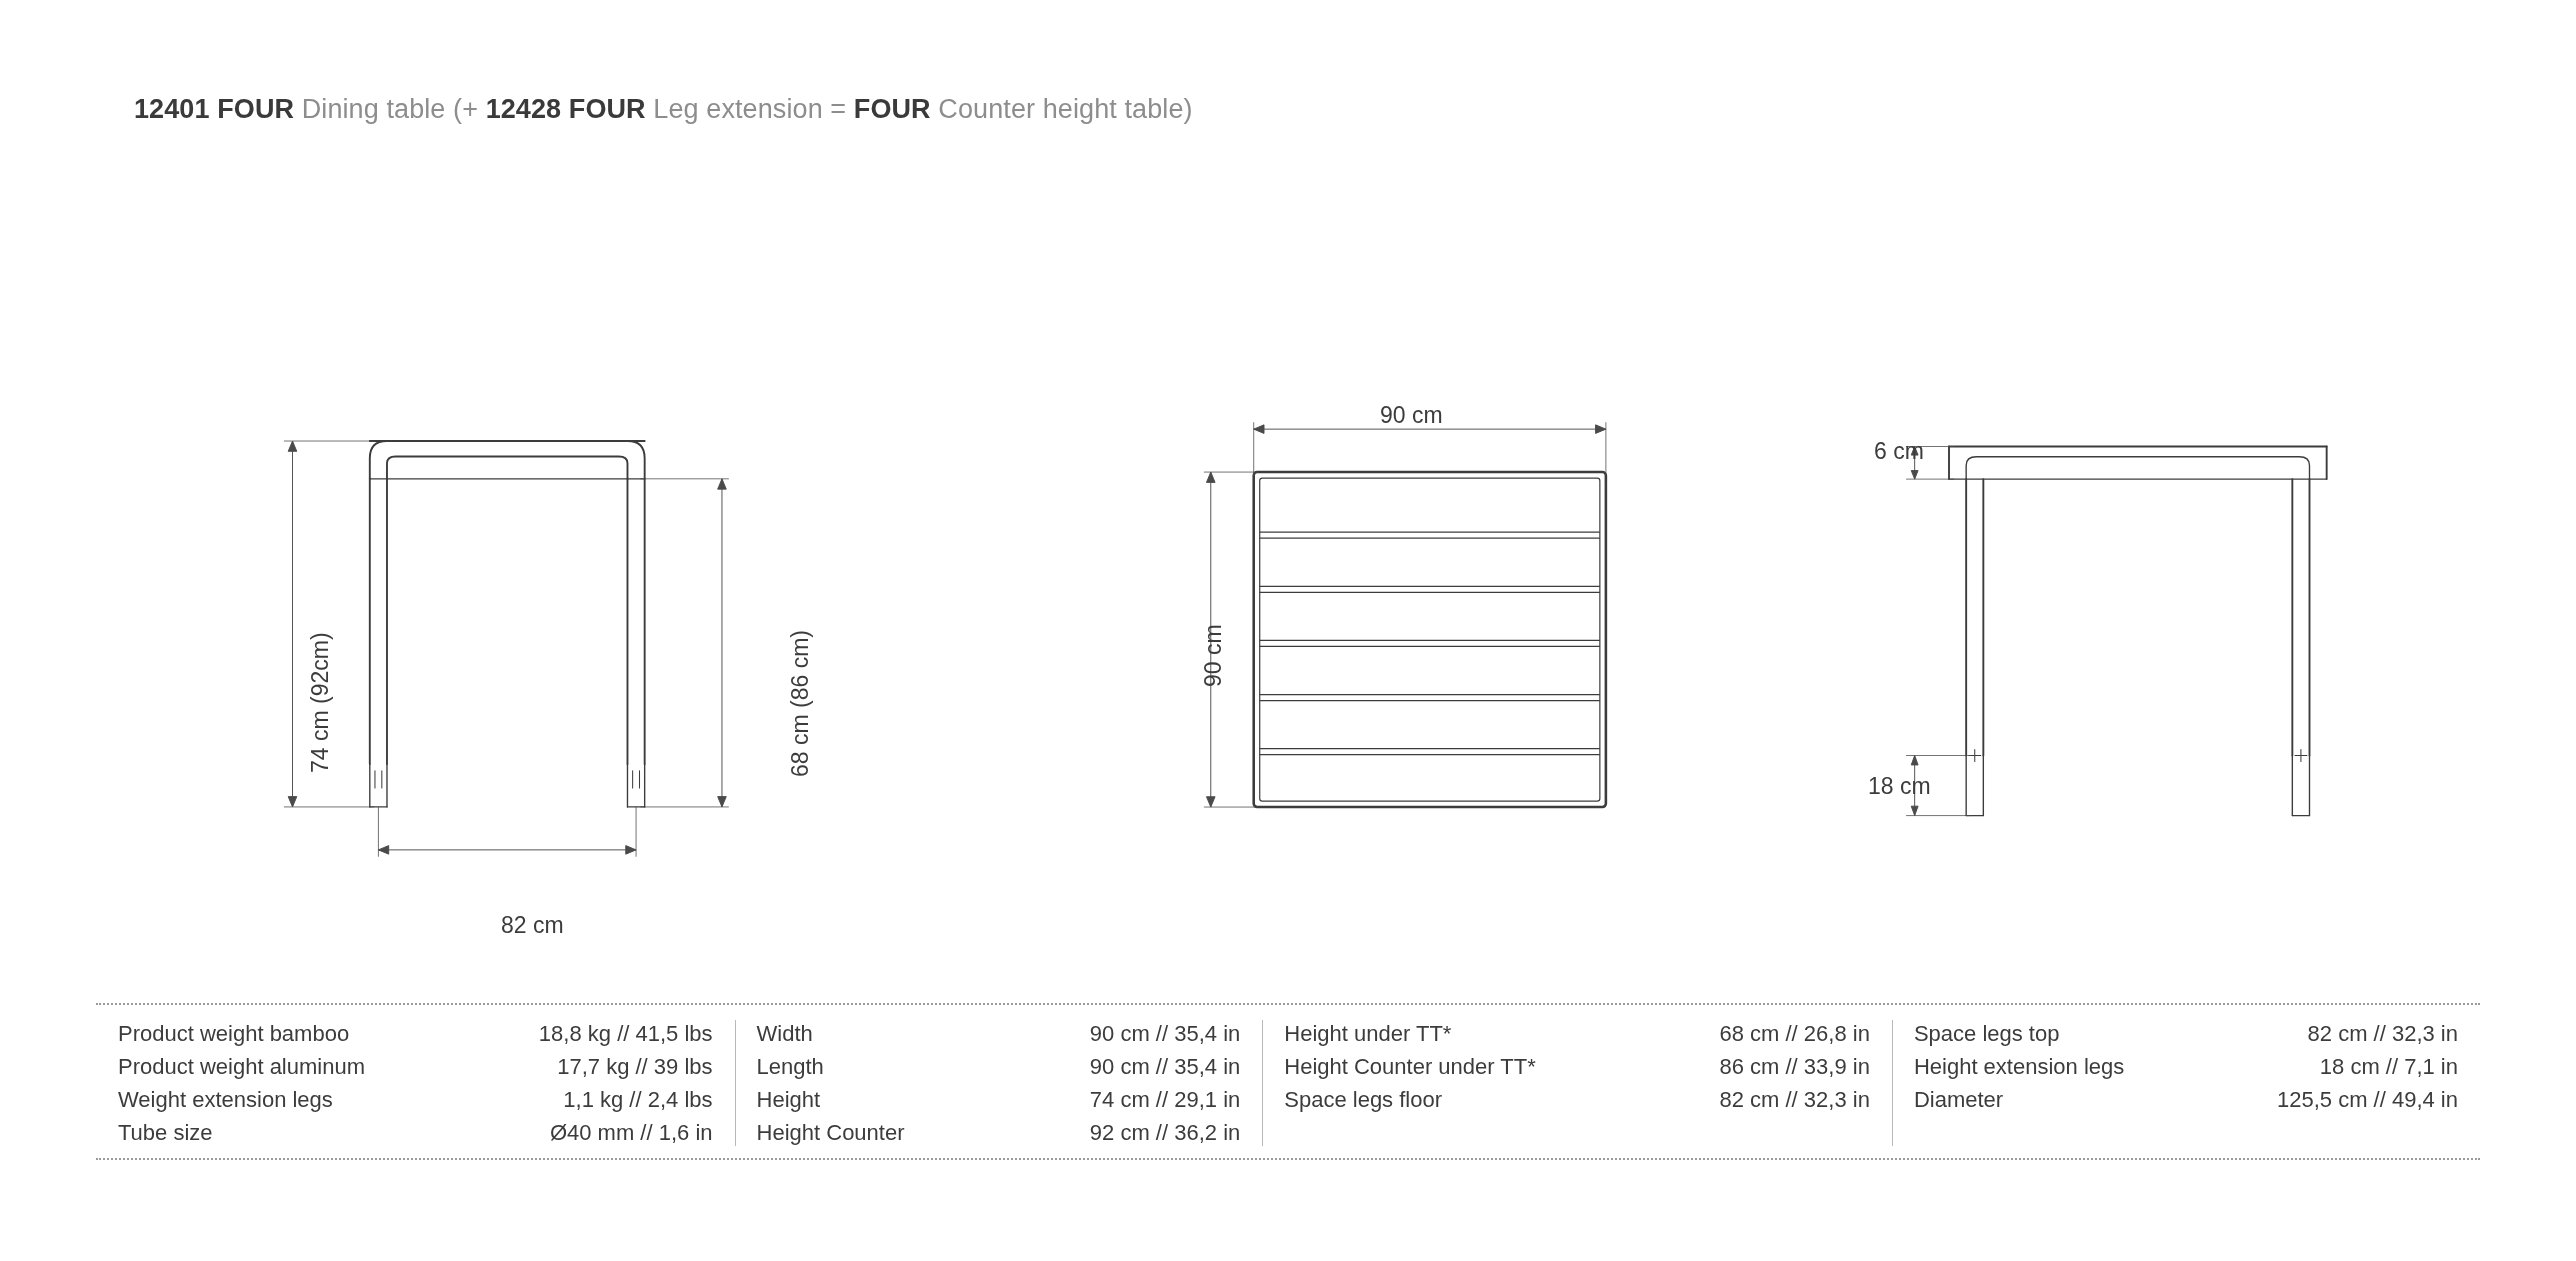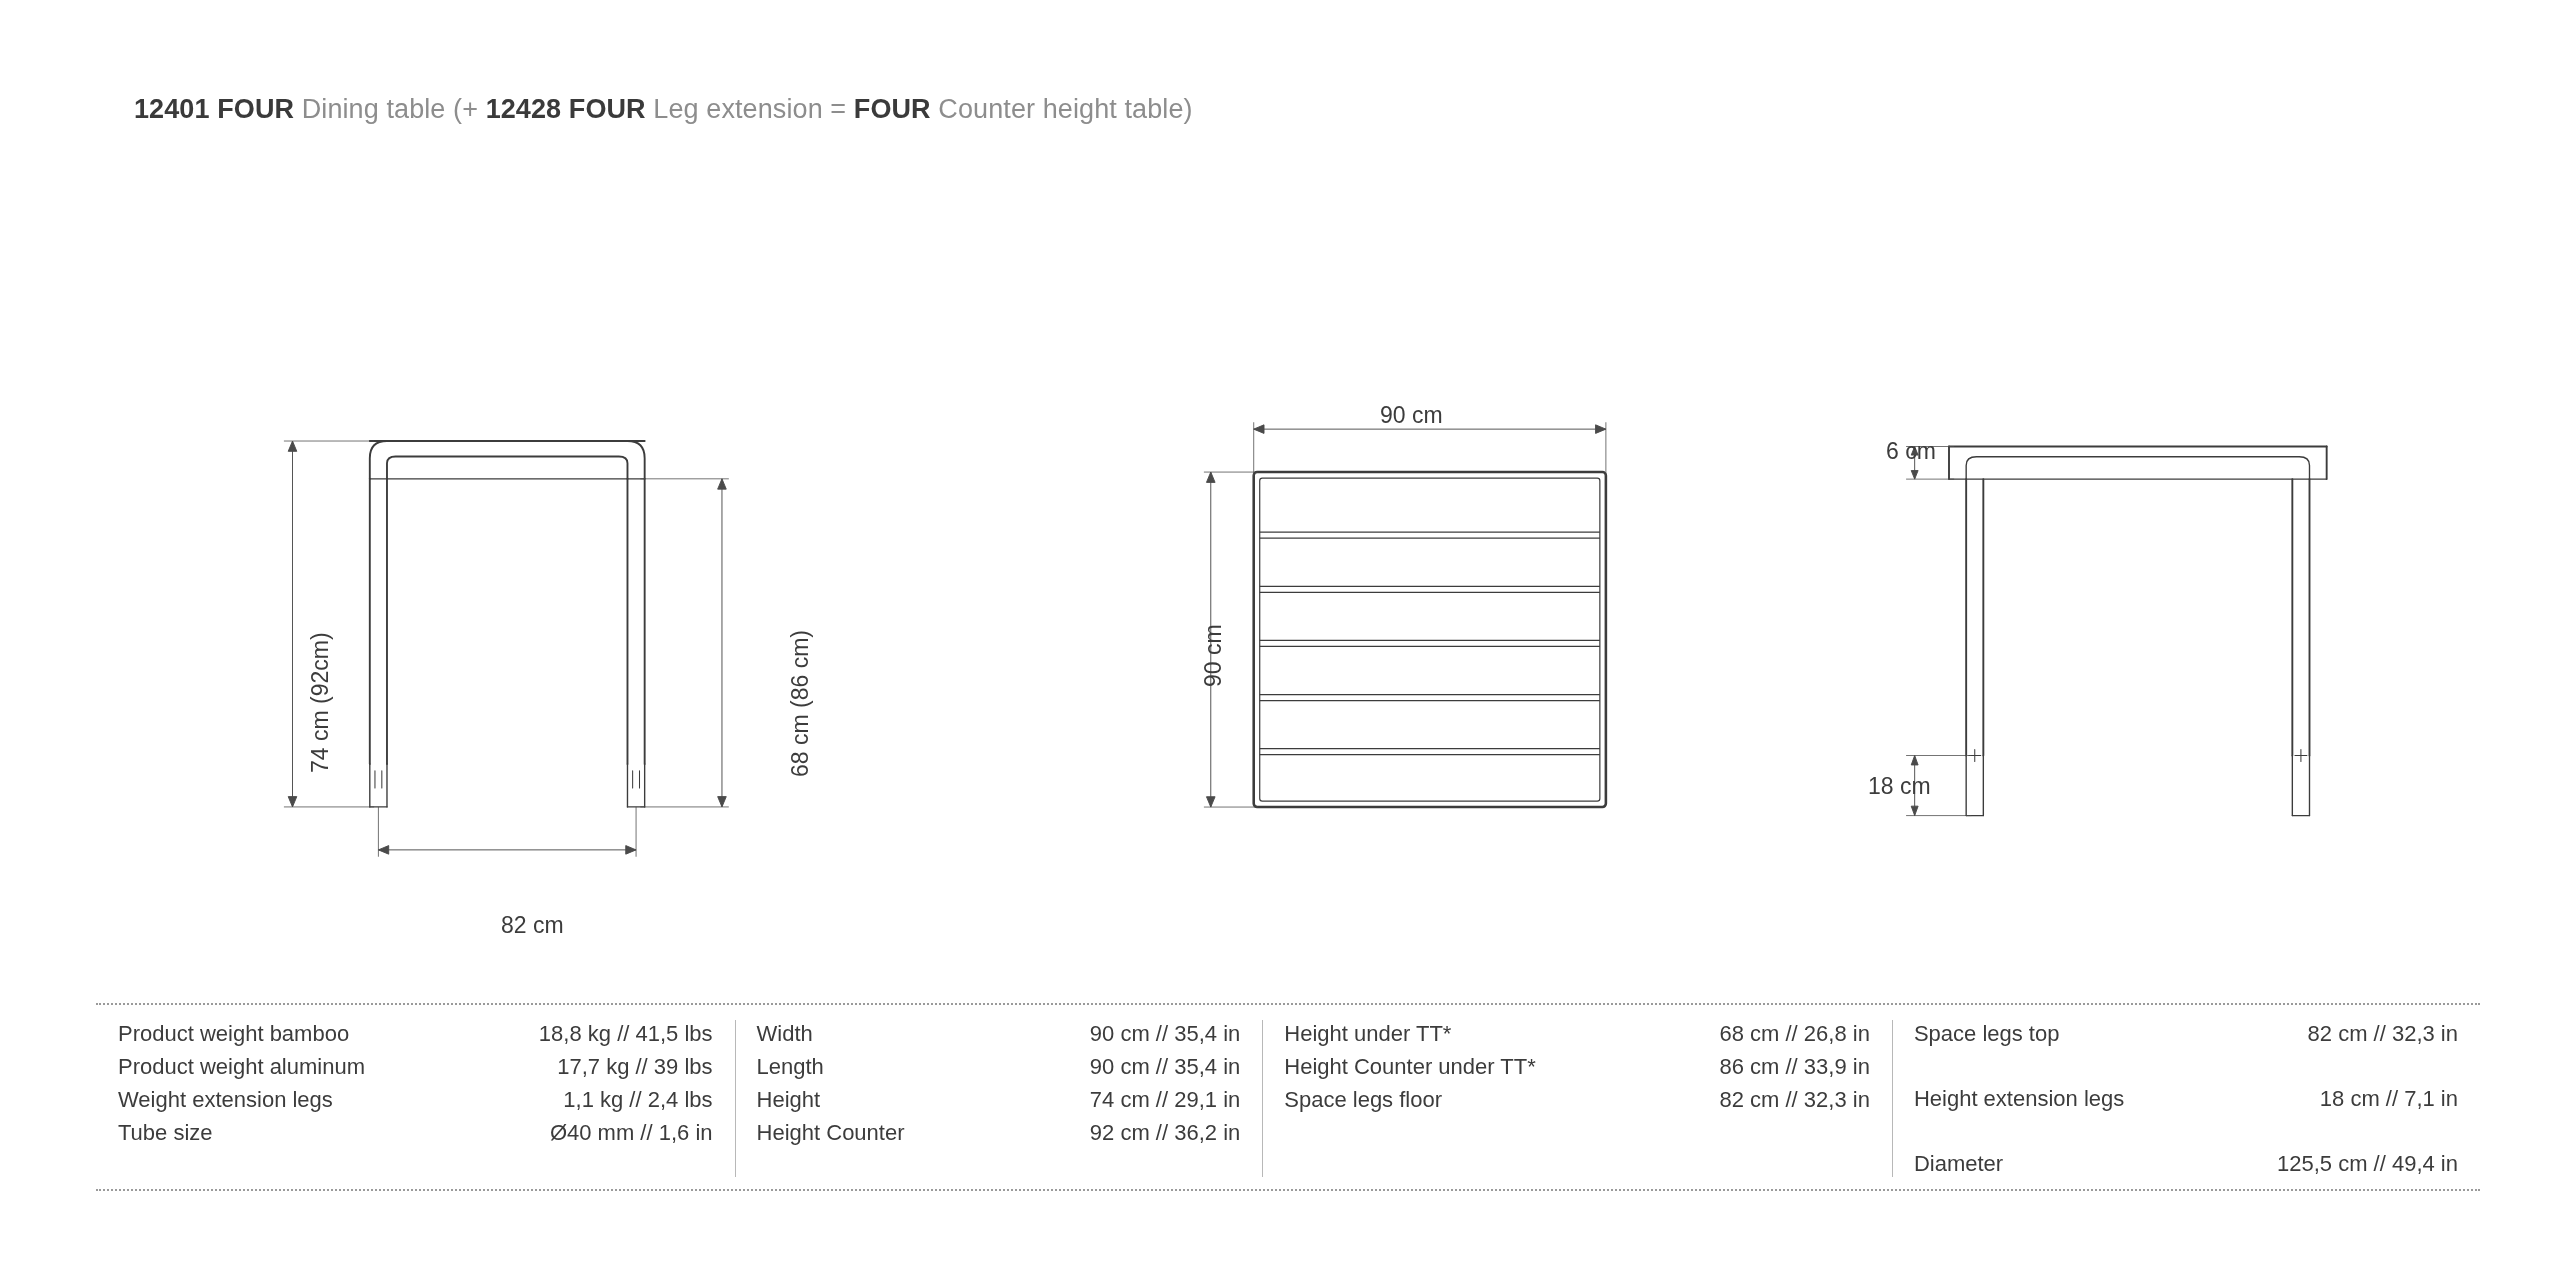--- a/index.html
+++ b/index.html
@@ -89,21 +89,21 @@
     color: #3c3c3c;
     white-space: nowrap;
     gap: 34px;
   }
   .spec-row .lbl { text-align: left; }
   .spec-row .val { text-align: left; }
 
   .col-a { width: 601px; }
   .col-b { width: 489px; }
   .col-c { width: 592px; }
-  .col-d { width: 550px; gap: 32px; }
+  .col-d { width: 550px; }
 </style>
 </head>
 <body>
 
 <div class="title">
   <b>12401 FOUR</b><span> Dining table (+ </span><b>12428 FOUR</b><span> Leg extension = </span><b>FOUR</b><span> Counter height table)</span>
 </div>
 
 <div class="drawings">
 
@@ -218,21 +218,21 @@
       <line x1="70" y1="78" x2="126" y2="78" stroke-width="0.9"></line>
 
       <line x1="80" y1="400" x2="80" y2="470"></line>
       <path d="M 80 400 l -4 11 l 8 0 z"></path>
       <path d="M 80 470 l -4 -11 l 8 0 z"></path>
       <line x1="70" y1="400" x2="146" y2="400" stroke-width="0.9"></line>
       <line x1="70" y1="470" x2="146" y2="470" stroke-width="0.9"></line>
     </g>
   </svg>
 
-  <div class="dimtext" style="left:1874px; top:438px;margin-left:12px;">6 cm</div>
+  <div class="dimtext" style="left:1874px; top:438px;">6 cm</div>
   <div class="dimtext" style="left:1868px; top:773px;">18 cm</div>
 
 </div>
 
 <div class="spec">
   <div class="dotline"></div>
   <div class="spec-body">
 
     <div class="spec-col col-a">
       <div class="spec-row">

